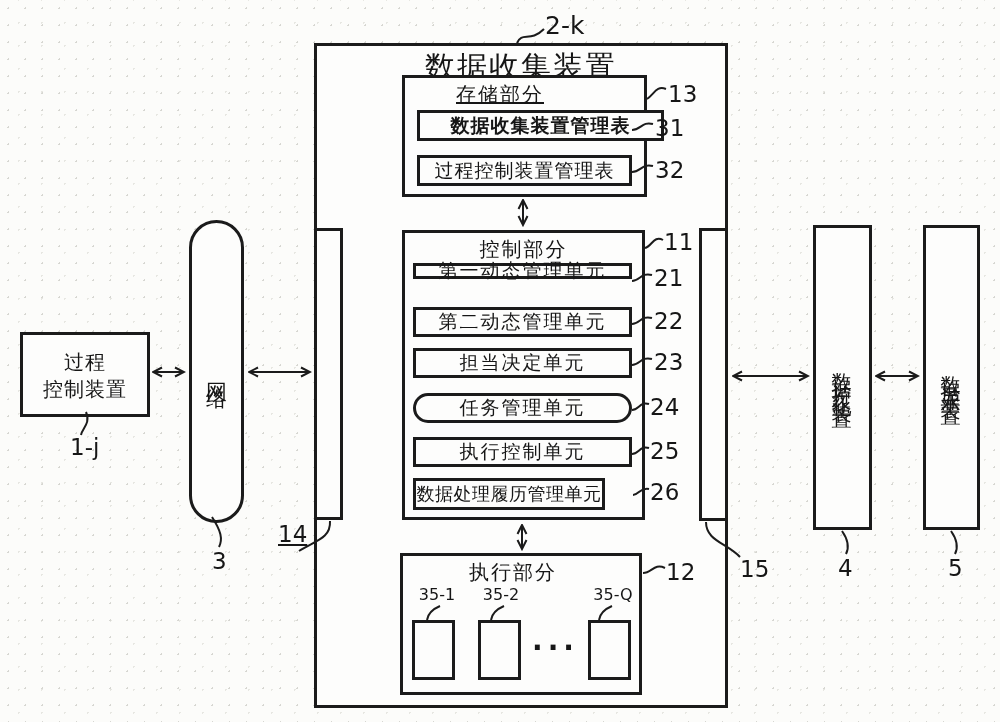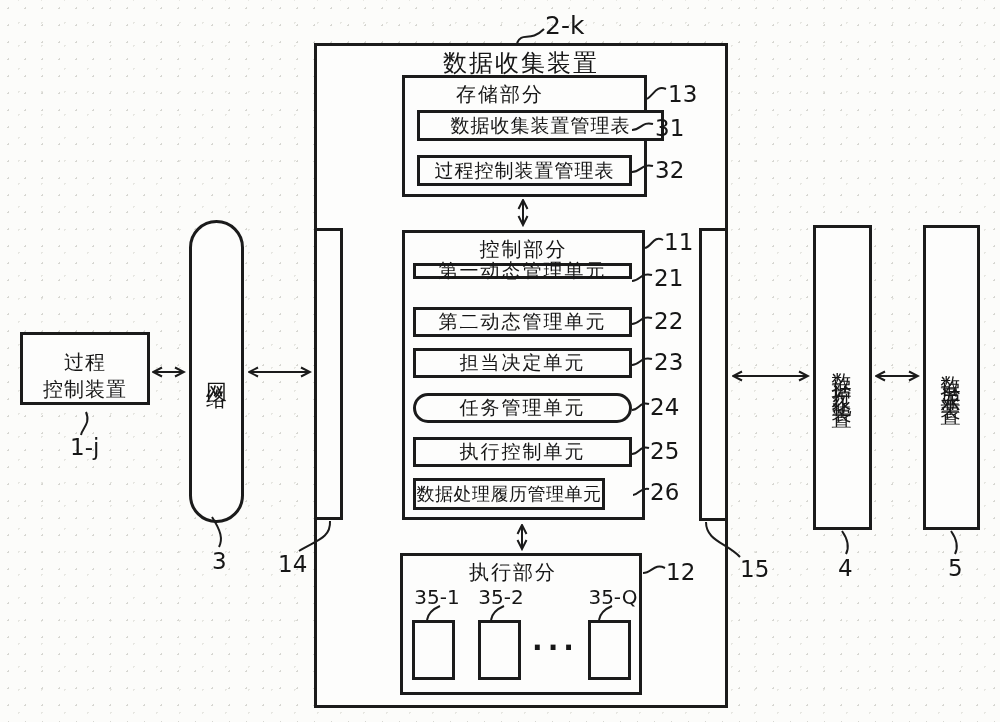--- a/index.html
+++ b/index.html
@@ -15,40 +15,40 @@
   .box{position:absolute;box-sizing:border-box;border:3px solid #1b1b1b;background:#fdfdfc;}
   .titlebar{position:absolute;text-align:center;white-space:nowrap;}
   .unit{position:absolute;box-sizing:border-box;border:3px solid #1b1b1b;background:#fdfdfc;
         display:flex;align-items:center;justify-content:center;
         font-size:19px;letter-spacing:2px;white-space:nowrap;}
   .unit.tight{letter-spacing:0.5px;font-size:18px;}
   .ref{position:absolute;font-size:23px;white-space:nowrap;}
   .vbox{display:flex;align-items:center;justify-content:center;}
   .vtext{writing-mode:vertical-rl;text-orientation:upright;letter-spacing:6px;font-size:20px;}
   .capsule{border-radius:30px;}
-  .slotlabel{position:absolute;width:64px;text-align:center;font-size:20px;}
+  .slotlabel{position:absolute;width:64px;text-align:center;font-size:16px;}
   .dots{position:absolute;font-size:28px;font-weight:bold;letter-spacing:5px;}
   .overlay{position:absolute;left:0;top:0;pointer-events:none;}
   .overlay line,.overlay path{stroke:#1b1b1b;stroke-width:2;fill:none;}
-  .t22{font-size:24px;letter-spacing:2px;}
+  .t22{font-size:30px;letter-spacing:2px;}
   .t20{font-size:20px;letter-spacing:2px;}
   .pcd-text{position:absolute;width:100%;top:14px;text-align:center;font-size:20px;line-height:27px;letter-spacing:1px;}
 </style>
 </head>
 <body>
 
 <div class="canvas">
 
   <div class="box" style="left:314px;top:43px;width:414px;height:665px;"></div>
   <div class="titlebar t22" style="left:314px;top:47px;width:414px;">数据收集装置</div>
   <div class="ref" style="left:545px;top:11px;font-size:25px;">2-k</div>
 
   <div class="box" style="left:402px;top:75px;width:245px;height:122px;"></div>
-  <div class="titlebar t20" style="left:402px;top:81px;width:196px;">存储部分</div>
-  <div class="unit" style="left:417px;top:110px;width:247px;height:31px;letter-spacing:1px;">
+  <div class="titlebar t20" style="left:402px;top:81px;width:196px;text-decoration:underline;">存储部分</div>
+  <div class="unit" style="left:417px;top:110px;width:247px;height:31px;letter-spacing:1px;font-weight:bold;">
     <span>数据收集装置管理表</span>
   </div>
   <div class="unit" style="left:417px;top:155px;width:215px;height:31px;letter-spacing:1px;">
     <span>过程控制装置管理表</span>
   </div>
   <div class="ref" style="left:668px;top:81px;">13</div>
   <div class="ref" style="left:655px;top:115px;">31</div>
   <div class="ref" style="left:655px;top:157px;">32</div>
 
   <div class="box" style="left:402px;top:230px;width:243px;height:290px;"></div>
@@ -85,24 +85,24 @@
   <div class="slotlabel" style="left:469px;top:585px;">35-2</div>
   <div class="slotlabel" style="left:581px;top:585px;text-align:center;">35-Q</div>
   <div class="box" style="left:412px;top:620px;width:43px;height:60px;"></div>
   <div class="box" style="left:478px;top:620px;width:43px;height:60px;"></div>
   <div class="box" style="left:588px;top:620px;width:43px;height:60px;"></div>
   <div class="dots" style="left:532px;top:624px;">...</div>
   <div class="ref" style="left:666px;top:559px;">12</div>
 
   <div class="box" style="left:314px;top:228px;width:29px;height:292px;"></div>
   <div class="box" style="left:699px;top:228px;width:29px;height:293px;"></div>
-  <div class="ref" style="left:278px;top:551px;">14</div>
+  <div class="ref" style="left:278px;top:521px;text-decoration:underline;">14</div>
   <div class="ref" style="left:740px;top:556px;">15</div>
 
-  <div class="box" style="left:20px;top:332px;width:130px;height:73px;">
+  <div class="box" style="left:20px;top:332px;width:130px;height:85px;">
     <div class="pcd-text">
       <div>过程</div>
       <div>控制装置</div>
     </div>
   </div>
   <div class="ref" style="left:70px;top:434px;">1-j</div>
 
   <div class="box capsule vbox" style="left:189px;top:220px;width:55px;height:303px;">
     <span class="vtext" style="font-size:21px;">网络</span>
   </div>

